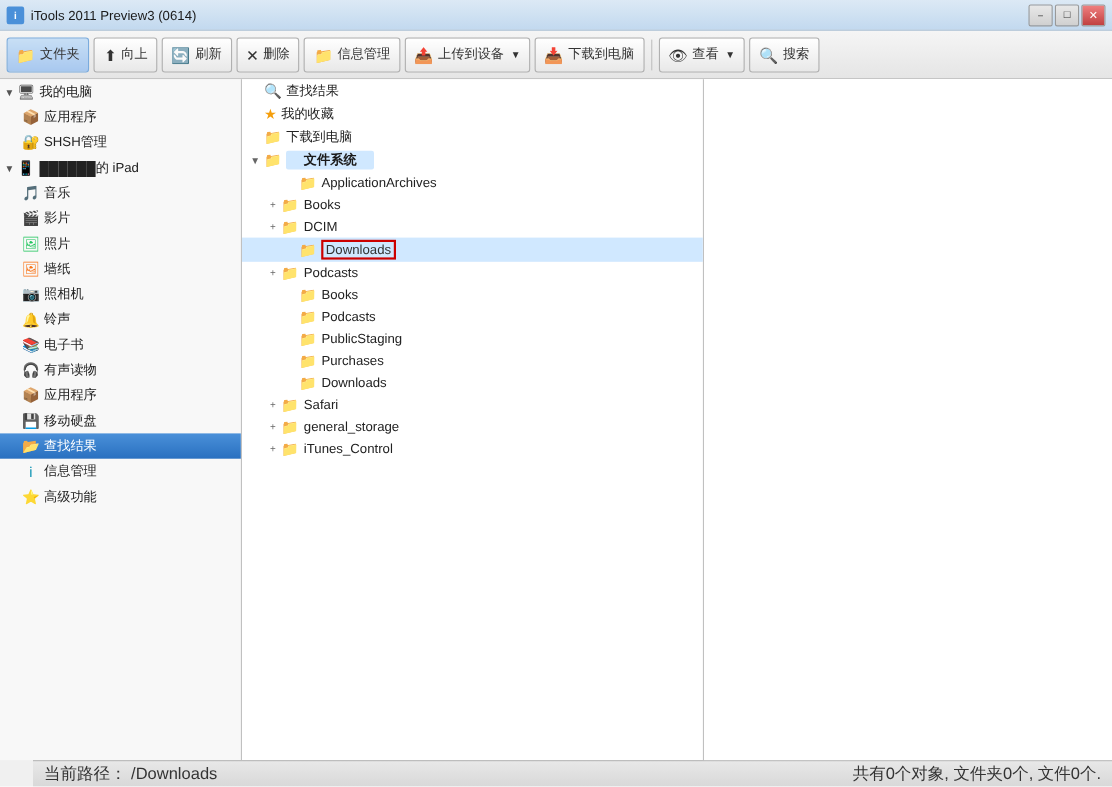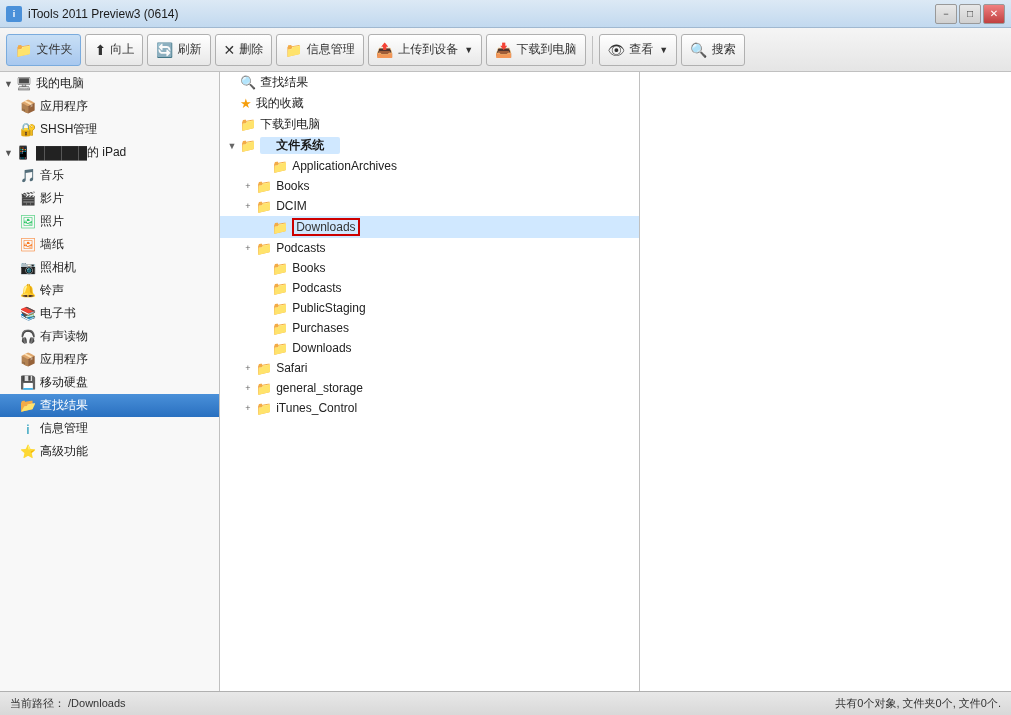--- a/index.html
+++ b/index.html
@@ -233,23 +233,24 @@
     }
 
     
     #status-bar {
       background: linear-gradient(to bottom, #e8e8e8, #d8d8d8);
       height: 24px;
       display: flex;
       align-items: center;
       padding: 0 10px;
       border-top: 1px solid #b0b0b0;
-      font-size: 11px;
+      font-size: 15px;
       color: #333;
       justify-content: space-between;
+      margin-left: 30px;
     }
   </style>
 </head>
 <body>
 
 <div id="title-bar">
   <div id="title-left">
     <div id="title-icon">i</div>
     <span id="title-text">iTools 2011 Preview3 (0614)</span>
   </div>

